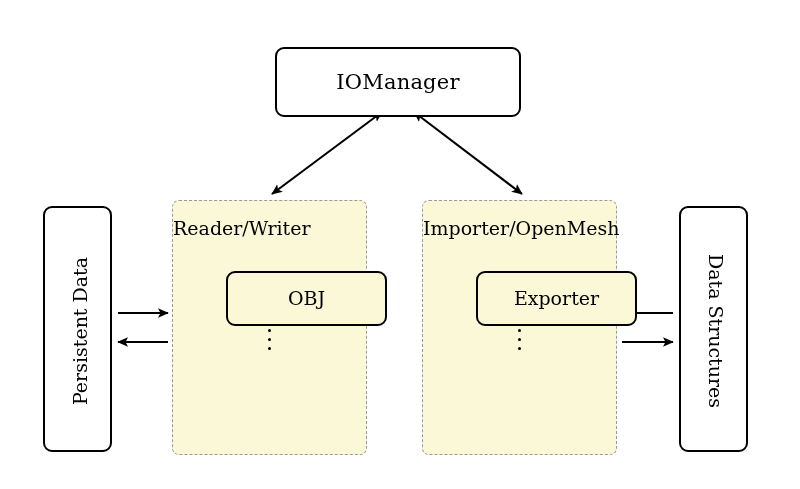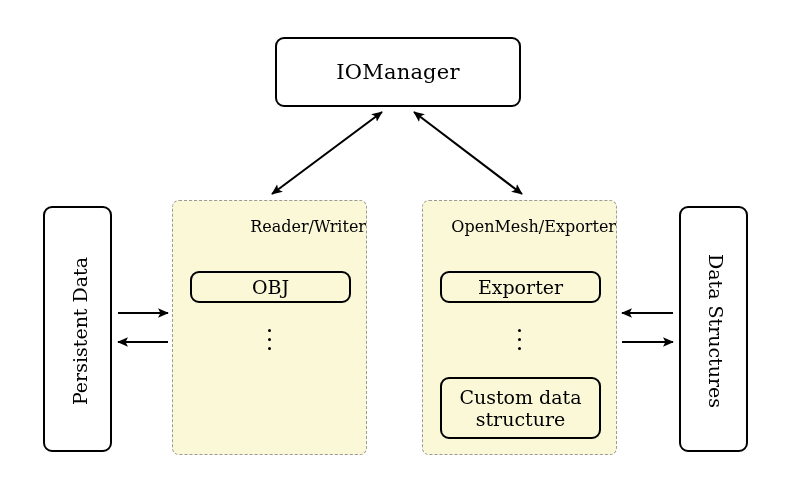--- a/index.html
+++ b/index.html
@@ -29,20 +29,21 @@
   
   .node-white {
     position: absolute;
     background: #ffffff;
     border: 2.6px solid #000000;
     border-radius: 9px;
     display: flex;
     align-items: center;
     justify-content: center;
     box-sizing: border-box;
+    margin-top: 10px;
   }
   #io-manager {
     left: 275px;
     top: 37px;
     width: 246px;
     height: 70px;
   }
   #io-manager .node-label {
     font-size: 21px;
     color: #000;
@@ -91,22 +92,22 @@
     box-sizing: border-box;
   }
   #group-readerwriter { left: 172px; }
   #group-importerexporter { left: 422px; }
 
   .group-title {
     position: absolute;
     left: 0;
     top: 16px;
     width: 100%;
-    text-align: right;
-    font-size: 16px;
+    text-align: left;
+    font-size: 19px;
     color: #000;
     white-space: nowrap;
   }
 
   
   .inner-box {
     position: absolute;
     left: 17px;
     width: 161px;
     background: #fbf8d8;
@@ -118,21 +119,22 @@
     justify-content: center;
     text-align: center;
     line-height: 1.18;
   }
   .inner-box .node-label {
     font-size: 19px;
     color: #000;
   }
   .inner-top {
     top: 70px;
-    height: 32px;
+    height: 55px;
+    margin-left: 36px;
   }
   .inner-bottom {
     top: 176px;
     height: 62px;
   }
 
   
   .vdots {
     position: absolute;
     left: 0;
@@ -208,33 +210,27 @@
 
     <div class="vdots">
       <span></span>
         <span></span>
         <span></span>
     </div>
 
   </div>
 
   <div class="group-box" id="group-importerexporter">
-    <div class="group-title">OpenMesh/Exporter</div>
+    <div class="group-title">Importer/OpenMesh</div>
 
     <div class="inner-box inner-top">
       <span class="node-label">Exporter</span>
     </div>
 
     <div class="vdots">
       <span></span>
         <span></span>
         <span></span>
     </div>
 
-    <div class="inner-box inner-bottom">
-      <span class="node-label">
-        <span>Custom data</span><br>
-        <span>structure</span>
-      </span>
-    </div>
   </div>
 
 </div>
 
 </body></html>

